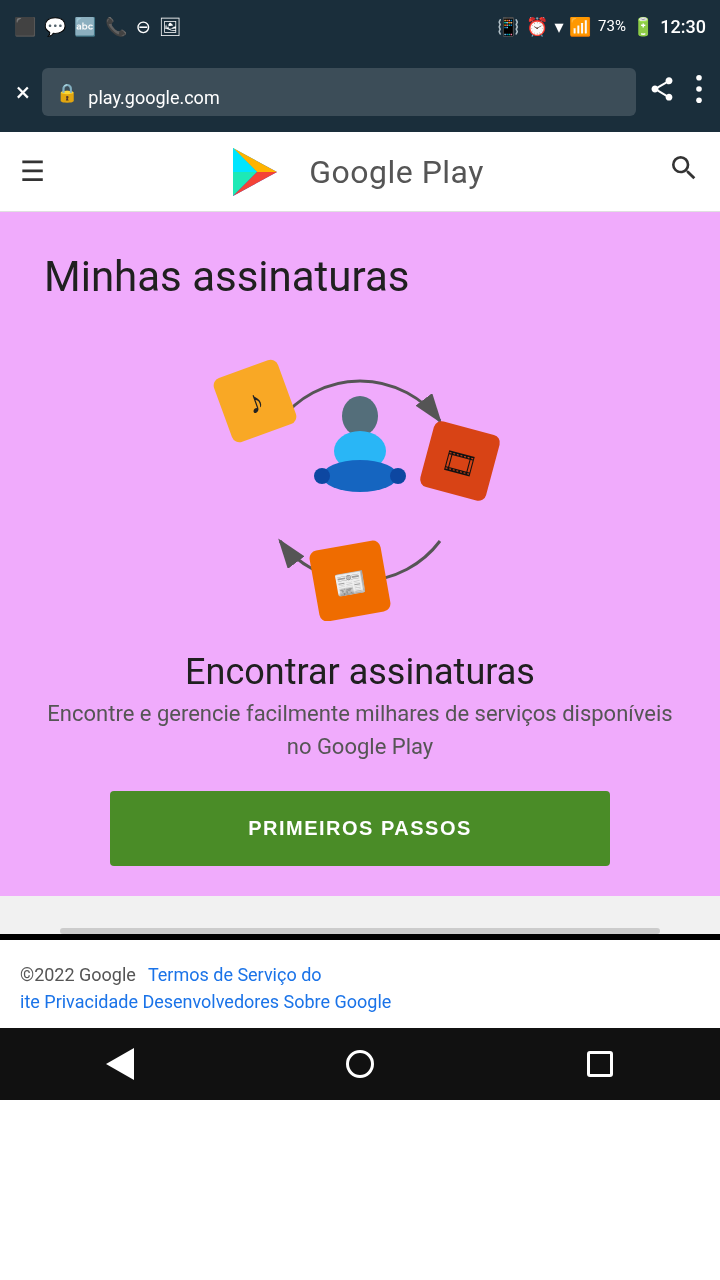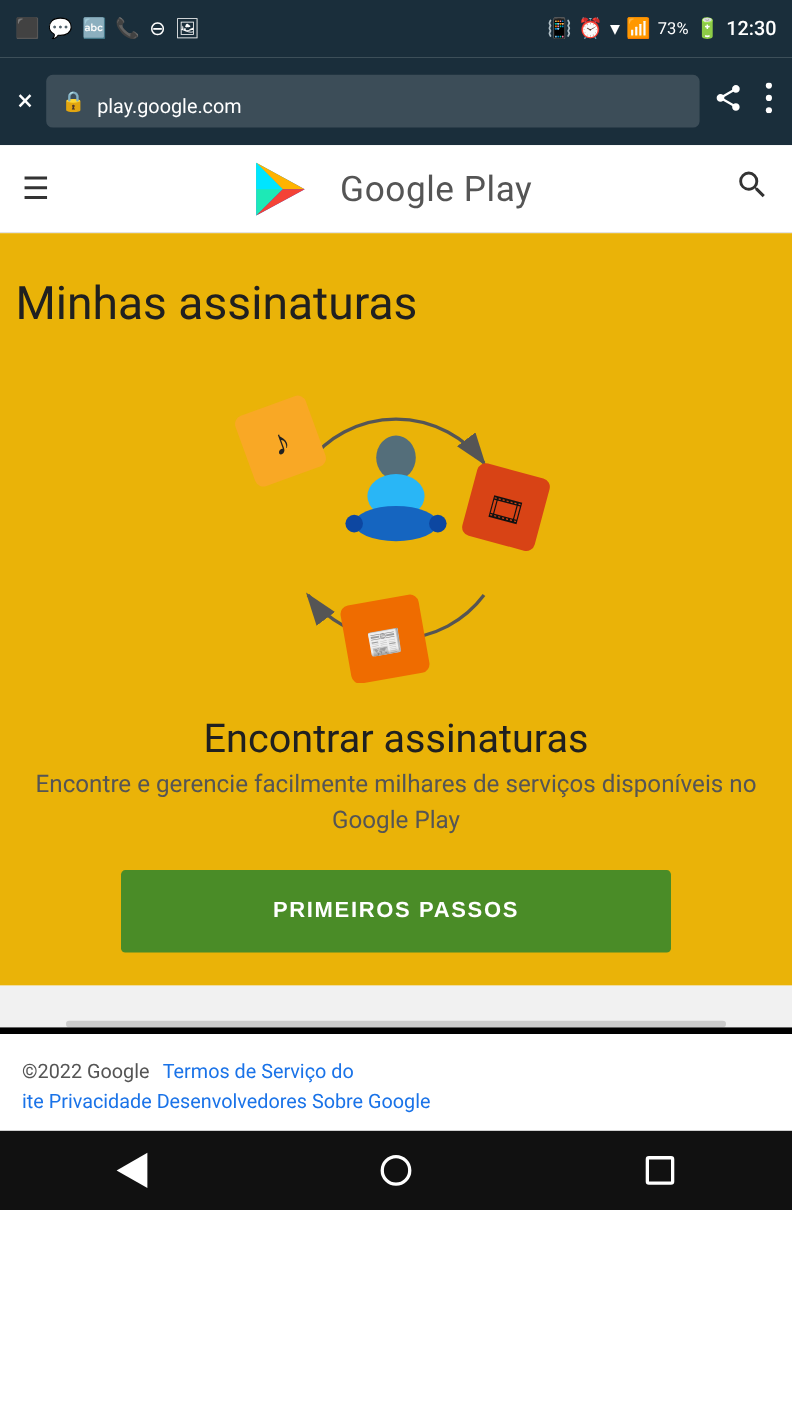--- a/index.html
+++ b/index.html
@@ -61,22 +61,22 @@
       border-bottom: 1px solid #e0e0e0;
     }
     .hamburger-icon { font-size: 28px; cursor: pointer; color: #333; }
     .gplay-logo {
       display: flex; align-items: center; gap: 28px;
     }
     .search-icon { font-size: 28px; cursor: pointer; color: #333; }
 
     
     .content-area {
-      background: #eab308;
-      padding: 40px 14px 30px;
+      background: #f0abfc;
+      padding: 40px 44px 30px;
       flex: 1;
     }
     .page-title {
       font-size: 42px;
       font-weight: 400;
       color: #202020;
       margin-bottom: 40px;
     }
 
     

